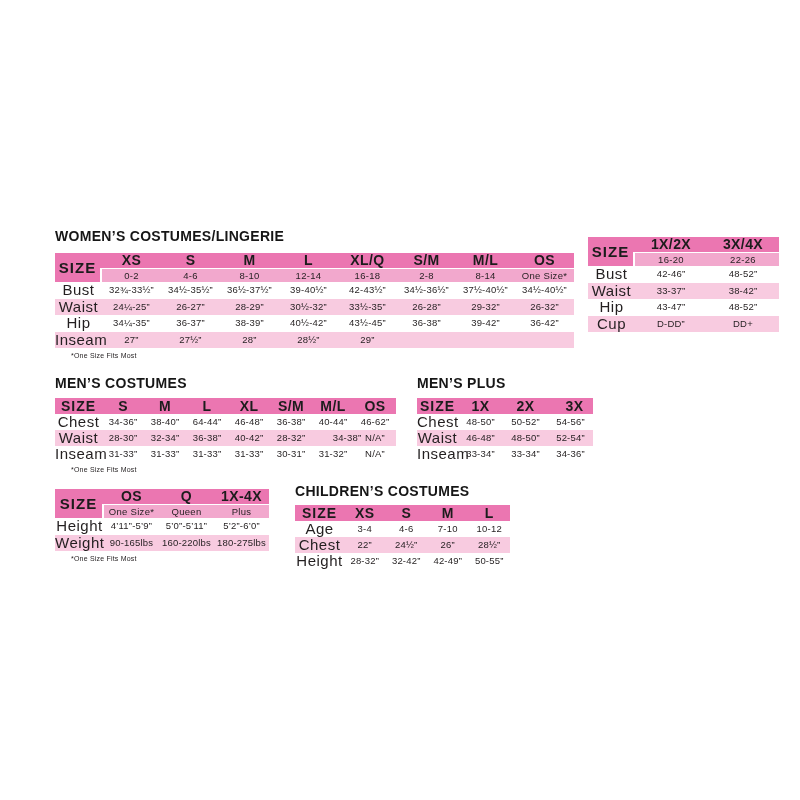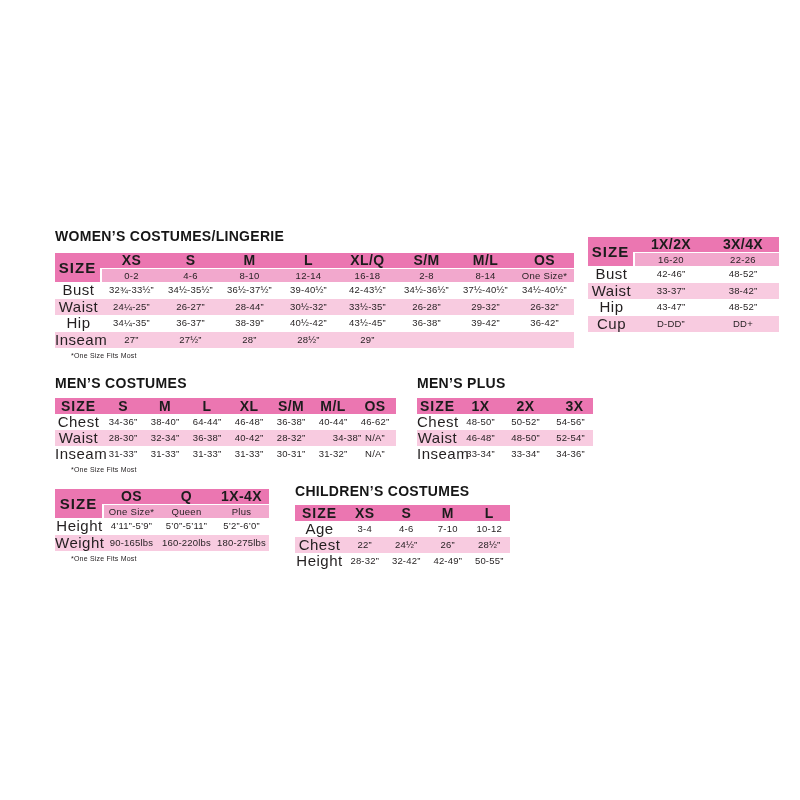--- a/index.html
+++ b/index.html
@@ -52,21 +52,21 @@
         <div class="abs cval" style="left:165px;top:29px;width:59px;height:16.6px;line-height:16.6px">36½-37½”</div>
         <div class="abs cval" style="left:224px;top:29px;width:59px;height:16.6px;line-height:16.6px">39-40½”</div>
         <div class="abs cval" style="left:283px;top:29px;width:59px;height:16.6px;line-height:16.6px">42-43½”</div>
         <div class="abs cval" style="left:342px;top:29px;width:59px;height:16.6px;line-height:16.6px">34½-36½”</div>
         <div class="abs cval" style="left:401px;top:29px;width:59px;height:16.6px;line-height:16.6px">37½-40½”</div>
         <div class="abs cval" style="left:460px;top:29px;width:59px;height:16.6px;line-height:16.6px">34½-40½”</div>
         <div class="abs rowband" style="left:0;top:45.6px;width:519px;height:16.6px"></div>
         <div class="abs rlabel" style="left:0;top:45.6px;width:47px;height:16.6px;line-height:16.6px">Waist</div>
         <div class="abs cval" style="left:47px;top:45.6px;width:59px;height:16.6px;line-height:16.6px">24¼-25”</div>
         <div class="abs cval" style="left:106px;top:45.6px;width:59px;height:16.6px;line-height:16.6px">26-27”</div>
-        <div class="abs cval" style="left:165px;top:45.6px;width:59px;height:16.6px;line-height:16.6px">28-44”</div>
+        <div class="abs cval" style="left:165px;top:45.6px;width:59px;height:16.6px;line-height:16.6px">28-29”</div>
         <div class="abs cval" style="left:224px;top:45.6px;width:59px;height:16.6px;line-height:16.6px">30½-32”</div>
         <div class="abs cval" style="left:283px;top:45.6px;width:59px;height:16.6px;line-height:16.6px">33½-35”</div>
         <div class="abs cval" style="left:342px;top:45.6px;width:59px;height:16.6px;line-height:16.6px">26-28”</div>
         <div class="abs cval" style="left:401px;top:45.6px;width:59px;height:16.6px;line-height:16.6px">29-32”</div>
         <div class="abs cval" style="left:460px;top:45.6px;width:59px;height:16.6px;line-height:16.6px">26-32”</div>
         <div class="abs rlabel" style="left:0;top:62.2px;width:47px;height:16.6px;line-height:16.6px">Hip</div>
         <div class="abs cval" style="left:47px;top:62.2px;width:59px;height:16.6px;line-height:16.6px">34¼-35”</div>
         <div class="abs cval" style="left:106px;top:62.2px;width:59px;height:16.6px;line-height:16.6px">36-37”</div>
         <div class="abs cval" style="left:165px;top:62.2px;width:59px;height:16.6px;line-height:16.6px">38-39”</div>
         <div class="abs cval" style="left:224px;top:62.2px;width:59px;height:16.6px;line-height:16.6px">40½-42”</div>

